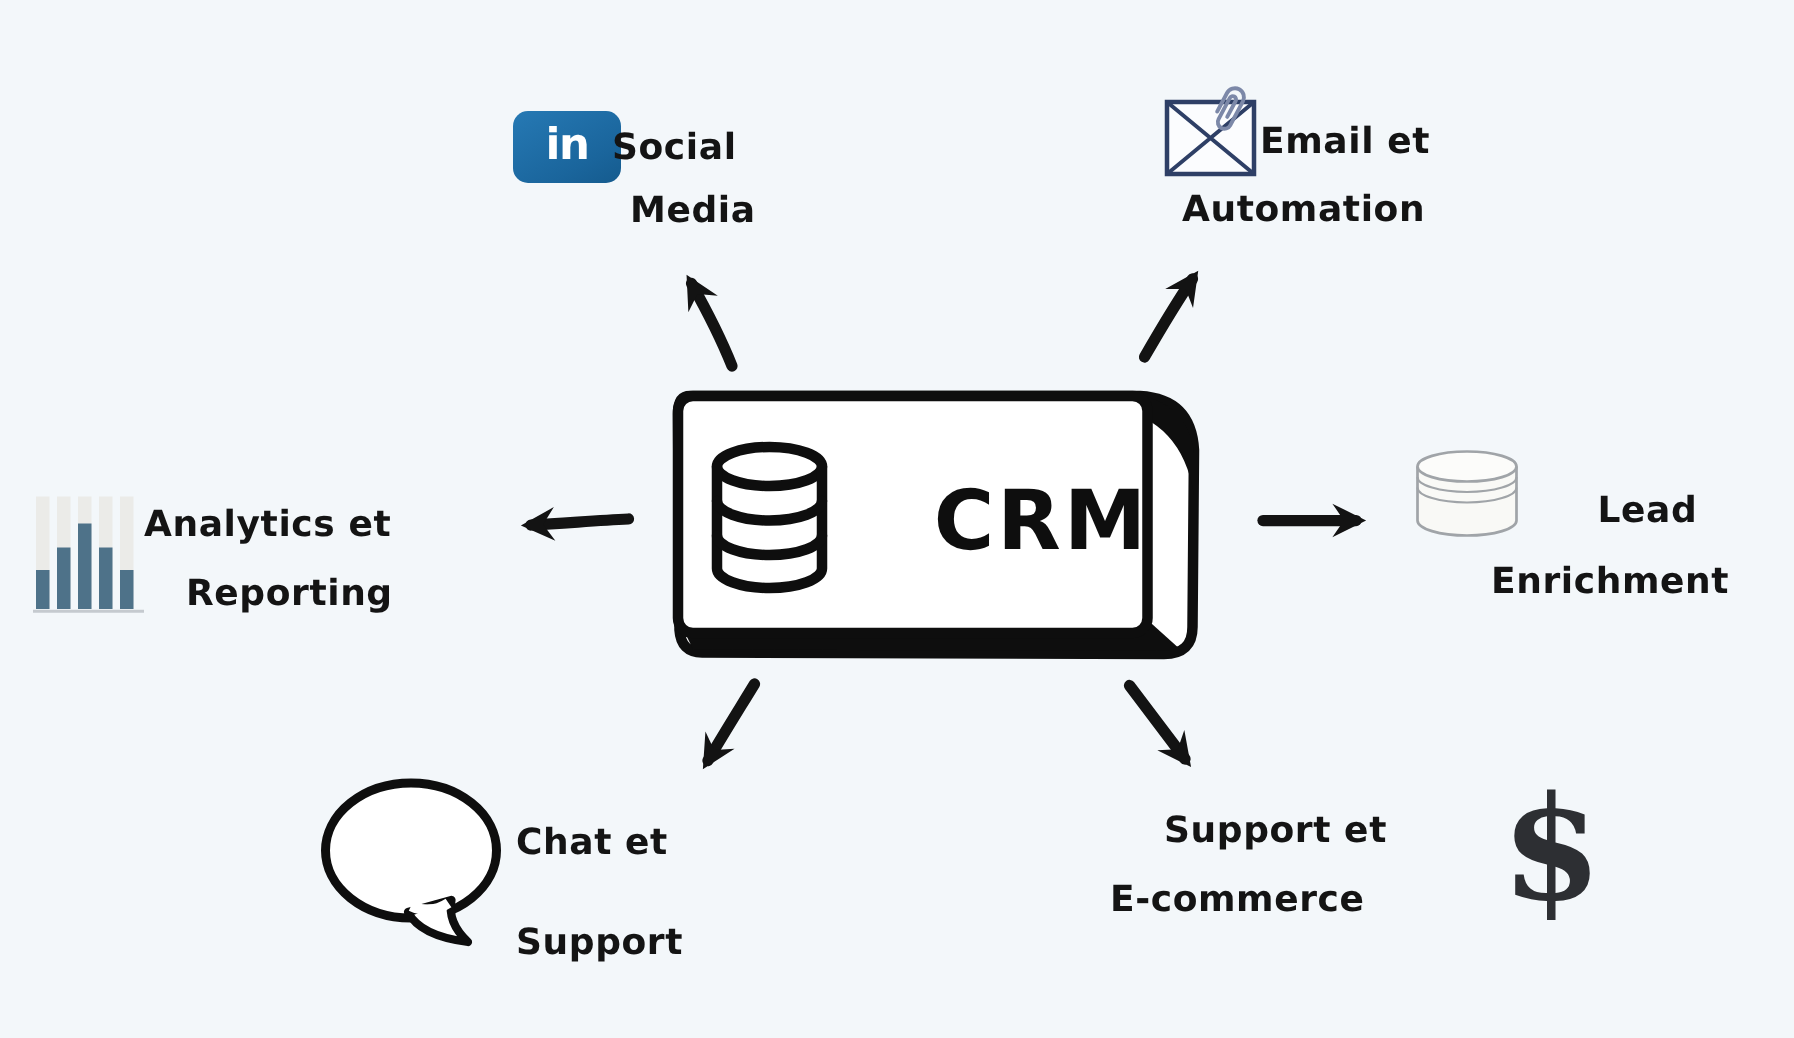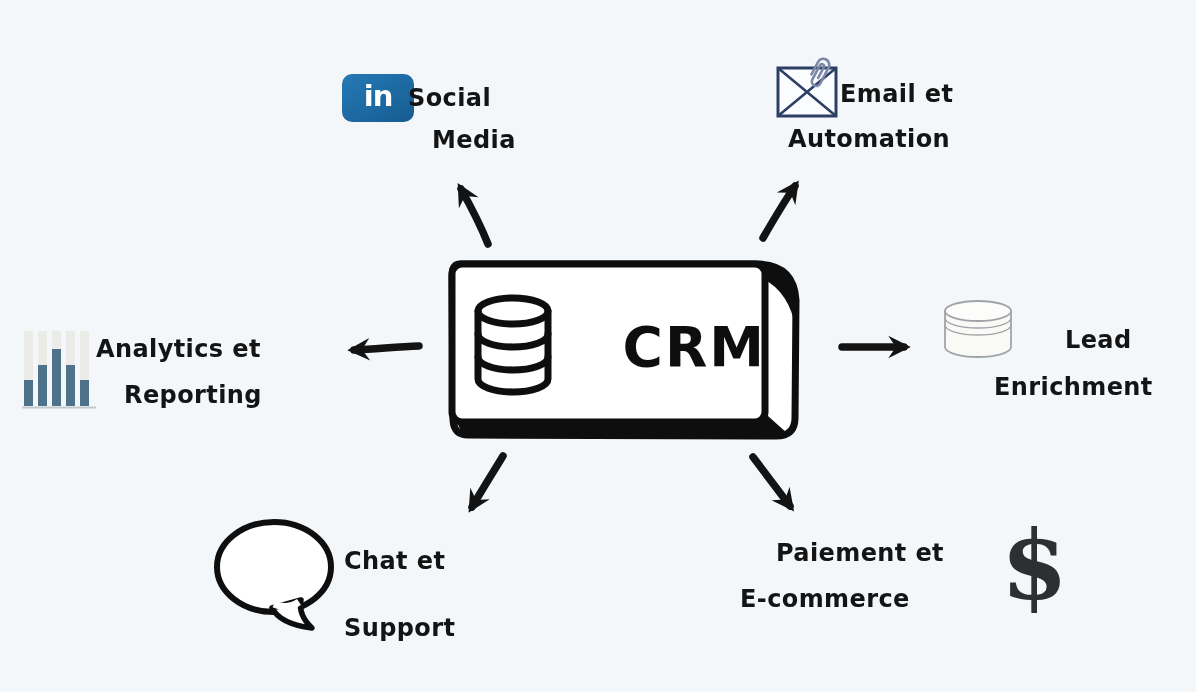--- a/index.html
+++ b/index.html
@@ -95,21 +95,21 @@
       </g>
     </svg>
     <div class="crm-label">CRM</div>
   </div>
 
   <div>
     <div class="li-badge">
       <span>in</span>
     </div>
     <div class="lbl" style="left:408px;top:80px;">Social</div>
-    <div class="lbl" style="left:432px;top:122px;">Media</div>
+    <div class="lbl" style="left:420px;top:122px;">Media</div>
   </div>
 
   <div>
     <svg class="layer" style="left:774px;top:52px;" width="80" height="78" viewBox="0 0 80 78">
       <rect x="4" y="16" width="58" height="48" fill="#fbfcfe" stroke="#2e3f66" stroke-width="3"></rect>
       <path d="M4,16 L62,64 M62,16 L4,64" fill="none" stroke="#2e3f66" stroke-width="2.6"></path>
       <g transform="translate(46,2) rotate(28)" fill="none" stroke="#7c88a8" stroke-width="2.6" stroke-linecap="round">
         <path d="M2,22 L2,8 a6,6 0 0 1 12,0 L14,26 a4.4,4.4 0 0 1 -8.8,0 L5.2,10 a2.2,2.2 0 0 1 4.4,0 L9.6,22"></path>
       </g>
     </svg>
@@ -153,18 +153,18 @@
     <svg class="layer" style="left:212px;top:518px;" width="130" height="114" viewBox="0 0 130 114">
       <ellipse cx="62" cy="49" rx="57" ry="45" fill="#ffffff" stroke="#0e0e0e" stroke-width="6"></ellipse>
       <path d="M60,90 Q68,106 100,110 Q86,97 89,82 Z" fill="#ffffff" stroke="#0e0e0e" stroke-width="5.5" stroke-linejoin="round"></path>
       <path d="M62,86 Q75,92 87,84" fill="#ffffff" stroke="#ffffff" stroke-width="7"></path>
     </svg>
     <div class="lbl" style="left:344px;top:543px;">Chat et</div>
     <div class="lbl" style="left:344px;top:610px;">Support</div>
   </div>
 
   <div>
-    <div class="lbl" style="left:776px;top:535px;">Paiement et</div>
+    <div class="lbl" style="left:776px;top:535px;">Support et</div>
     <div class="lbl" style="left:740px;top:581px;">E-commerce</div>
     <div class="dollar">$</div>
   </div>
 
 </div>
 
 </body></html>

